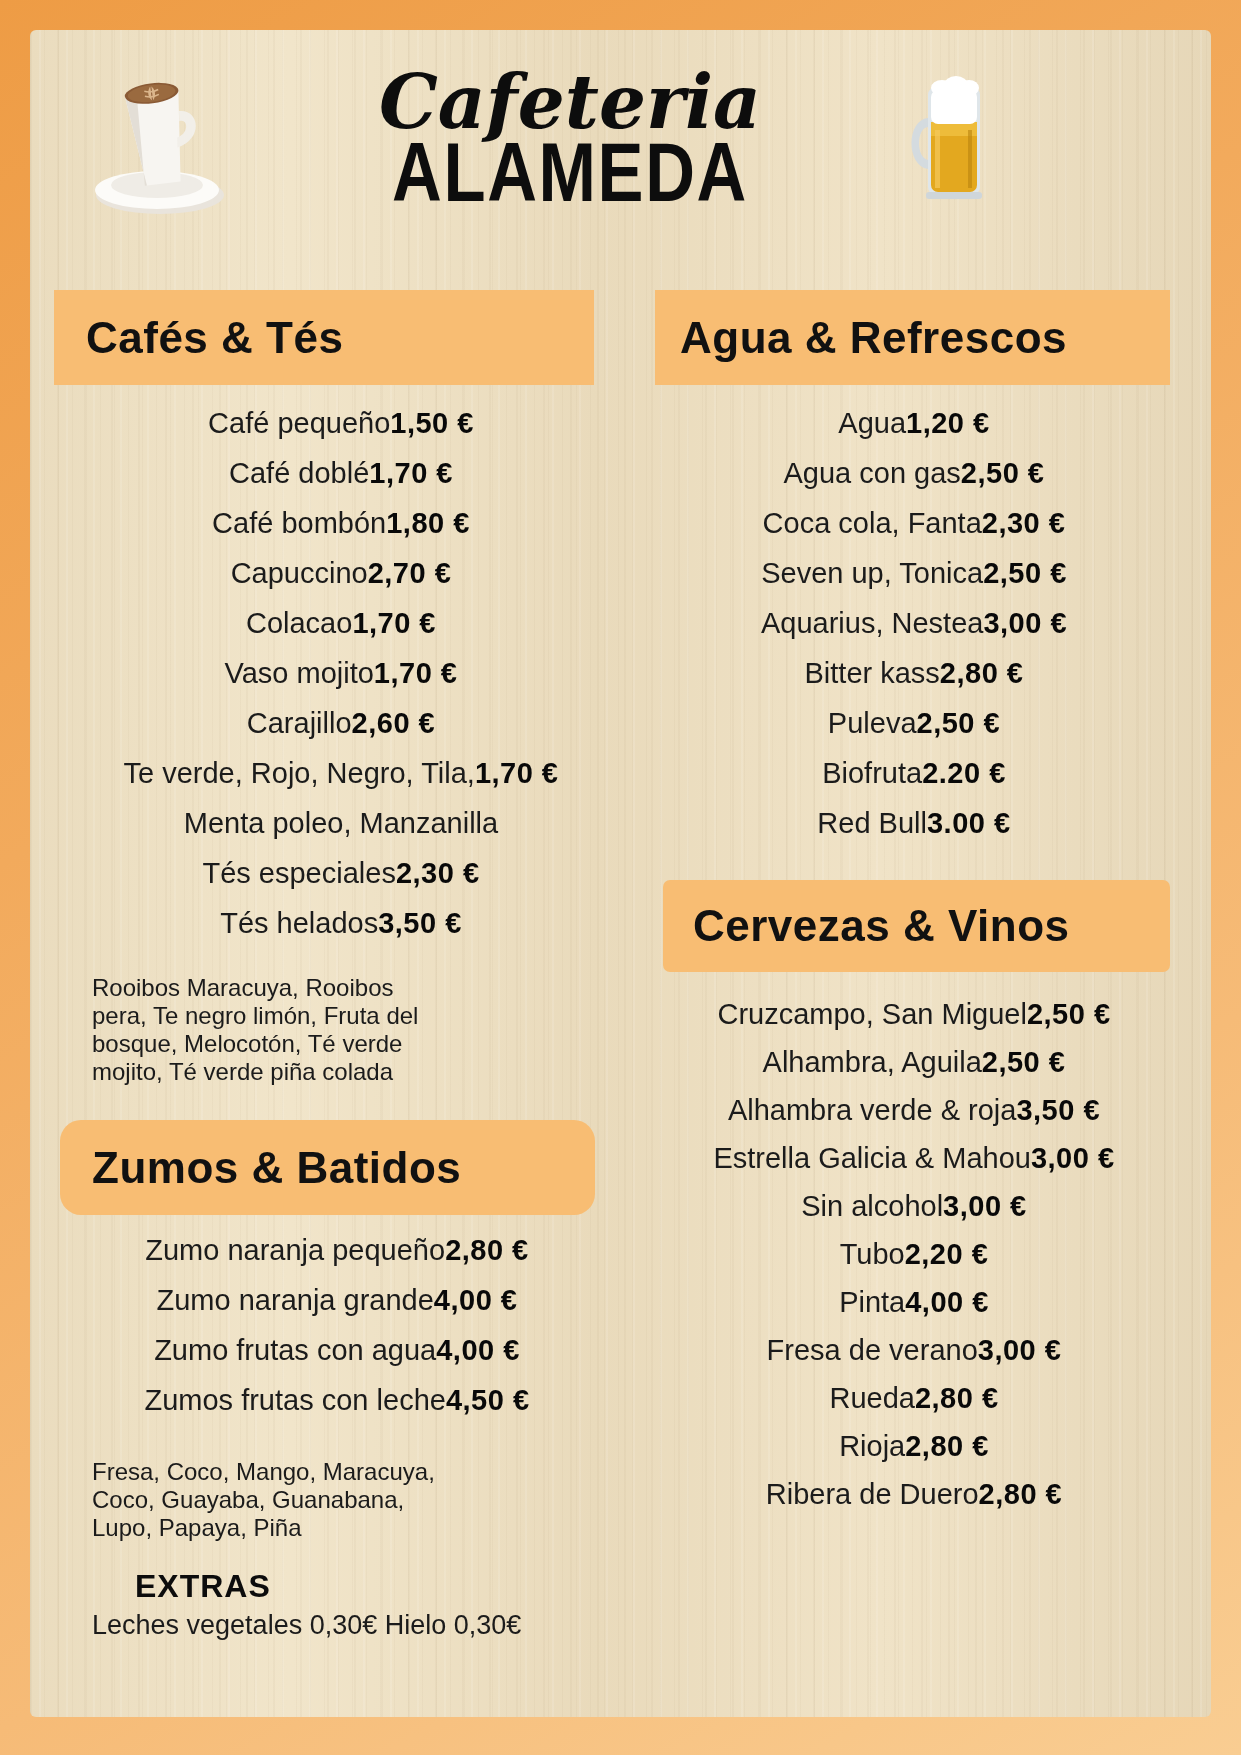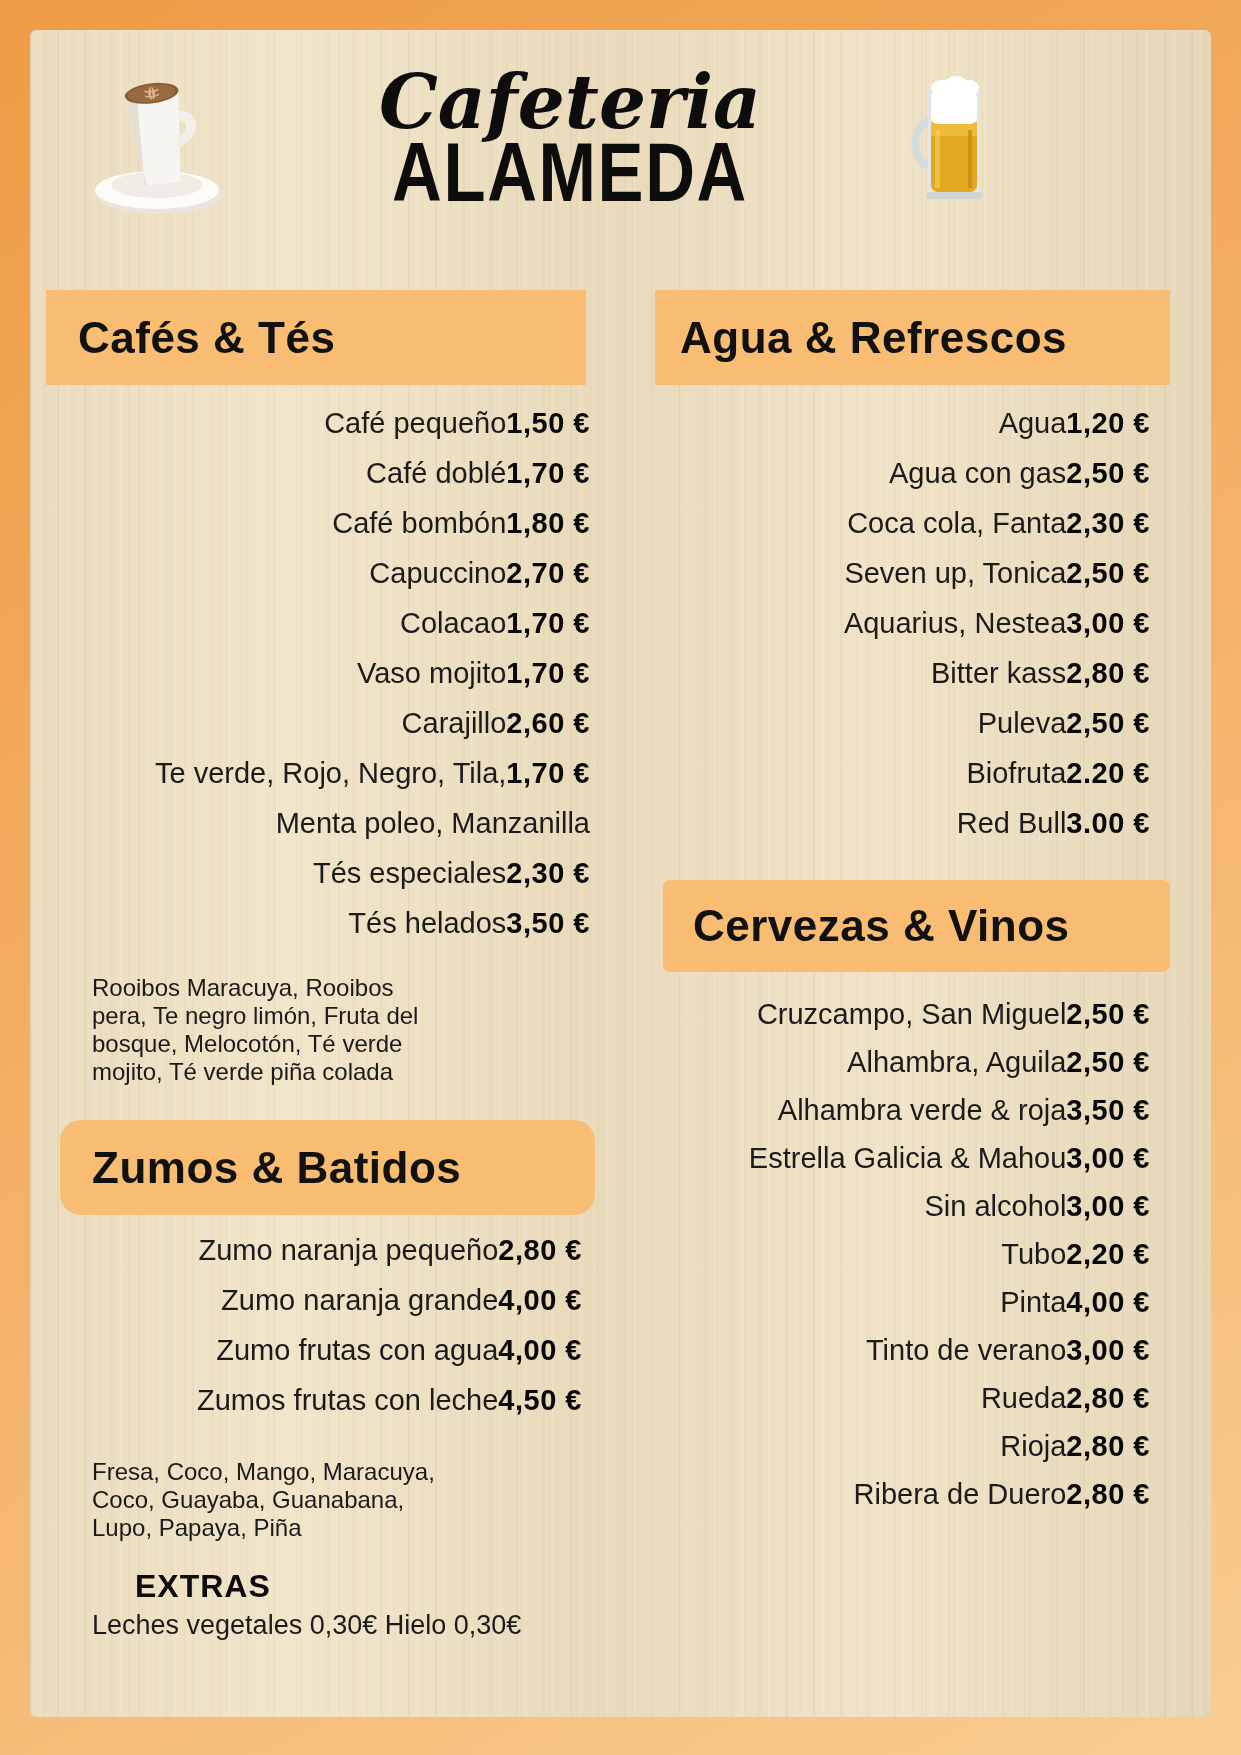--- a/index.html
+++ b/index.html
@@ -37,21 +37,21 @@
   .img{position:absolute;}
   .banner{
     position:absolute;
     background:#f8bd73;
     display:flex;align-items:center;
     box-sizing:border-box;
     font-weight:700;font-size:44px;letter-spacing:0.5px;
     color:#111;
   }
   .rows{position:absolute;display:flex;flex-direction:column;}
-  .row{display:flex;justify-content:flex-end;align-items:center;}
+  .row{display:flex;justify-content:center;align-items:center;}
   .p50 .row{height:50px;}
   .p48 .row{height:48px;}
   .iname{font-size:29px;color:#1b1b1b;white-space:nowrap;}
   .iprice{font-size:29px;font-weight:700;color:#090909;white-space:nowrap;letter-spacing:0.5px;}
   .note{position:absolute;font-size:24px;line-height:28px;color:#1b1b1b;}
   .extras-title{position:absolute;font-size:32px;font-weight:800;letter-spacing:1px;color:#0c0c0c;margin-left:43px;}
   .extras-lines{position:absolute;font-size:27px;color:#1b1b1b;}
   .extras-lines .row{height:39px;display:flex;align-items:center;}
 </style>
 </head>
@@ -87,21 +87,21 @@
       <ellipse cx="58" cy="15" rx="12" ry="9" fill="#ffffff"></ellipse>
       <ellipse cx="71" cy="18" rx="10" ry="8" fill="#ffffff"></ellipse>
       <rect x="37" y="60" width="5" height="58" fill="#f5c95c" opacity="0.7"></rect>
       <rect x="70" y="60" width="4" height="58" fill="#b9840f" opacity="0.6"></rect>
       <rect x="28" y="122" width="56" height="7" rx="3" fill="#cfd6da"></rect>
     </svg>
 
     <div class="title-script">Cafeteria</div>
     <div class="title-main">ALAMEDA</div>
 
-    <div class="banner" style="left:16px;top:260px;width:540px;height:95px;padding-left:32px;">
+    <div class="banner" style="left:24px;top:260px;width:540px;height:95px;padding-left:32px;">
       <span>Cafés &amp; Tés</span>
     </div>
     <div class="rows p50" style="left:62px;top:368px;width:498px;">
         <div class="row">
           <span class="iname">Café pequeño</span>
           <span class="iprice">1,50 €</span>
         </div>
         <div class="row">
           <span class="iname">Café doblé</span>
           <span class="iprice">1,70 €</span>
@@ -243,21 +243,21 @@
         </div>
         <div class="row">
           <span class="iname">Tubo</span>
           <span class="iprice">2,20 €</span>
         </div>
         <div class="row">
           <span class="iname">Pinta</span>
           <span class="iprice">4,00 €</span>
         </div>
         <div class="row">
-          <span class="iname">Tinto de verano</span>
+          <span class="iname">Fresa de verano</span>
           <span class="iprice">3,00 €</span>
         </div>
         <div class="row">
           <span class="iname">Rueda</span>
           <span class="iprice">2,80 €</span>
         </div>
         <div class="row">
           <span class="iname">Rioja</span>
           <span class="iprice">2,80 €</span>
         </div>

